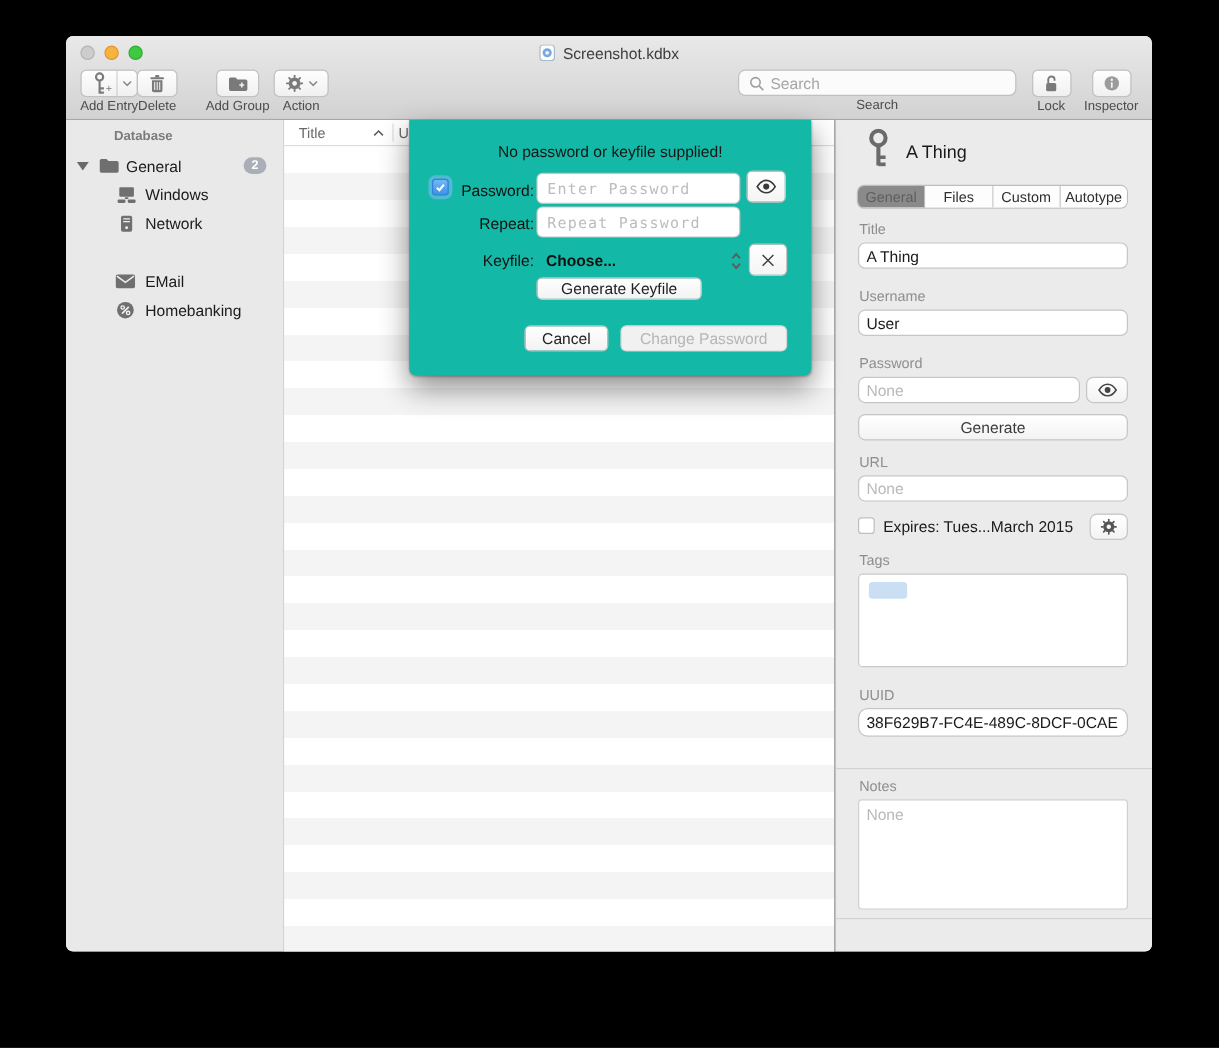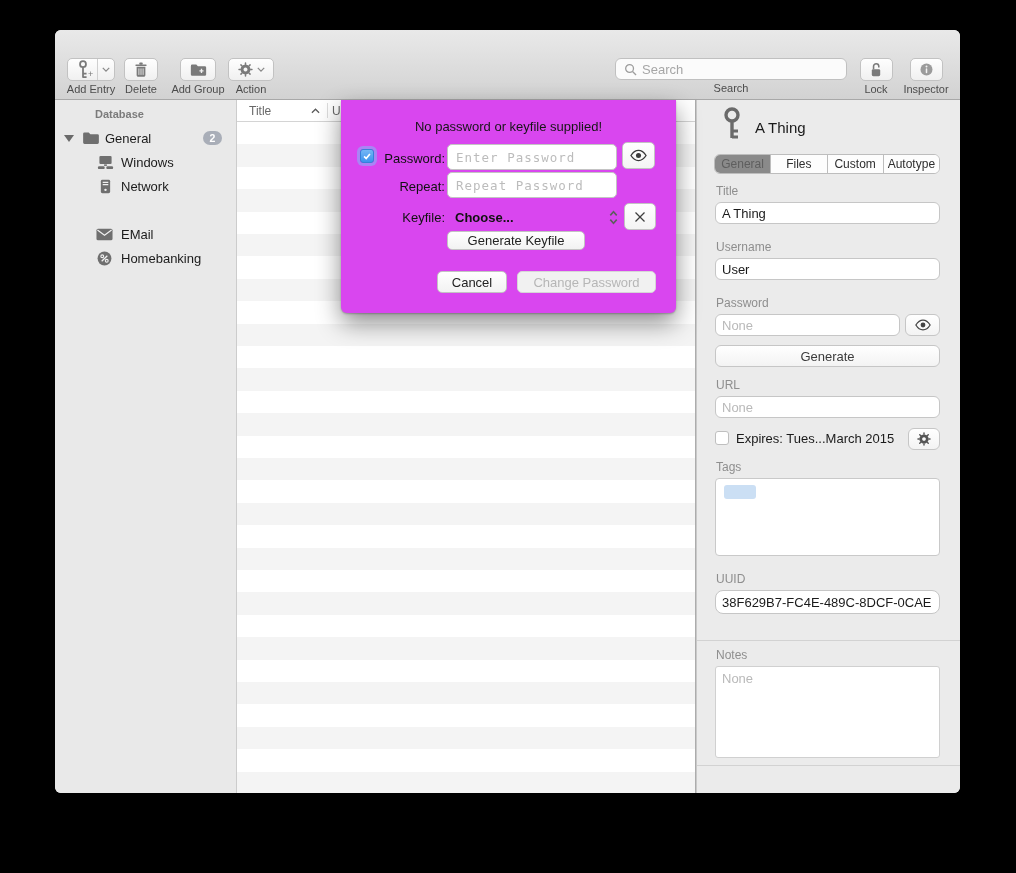--- a/index.html
+++ b/index.html
@@ -107,21 +107,21 @@
               border-radius:3px; background:#cbdff4; }
   .divider { position:absolute; left:0; width:100%; height:1px; background:#d2d2d2; }
   .notes-box { position:absolute; left:18px; top:566px; width:225px; height:92px;
                border:1px solid #d0d0d0; border-radius:3px; background:#fff; resize:none;
                font-family:"Liberation Sans", sans-serif; font-size:13px; color:#1a1a1a;
                padding:4px 6px; outline:none; }
   .notes-box::placeholder { color:#b9b9b9; }
 
   
   .sheet { position:absolute; left:286px; top:70px; width:335px; height:213px;
-           background:#d946ef; border-radius:0 0 6px 6px; z-index:10;
+           background:#14b8a6; border-radius:0 0 6px 6px; z-index:10;
            box-shadow:0 10px 24px rgba(0,0,0,.45), 0 1px 2px rgba(0,0,0,.25);
            font-size:13px; color:#111; }
   .sheet-msg { position:absolute; left:0; top:19px; width:100%; text-align:center;
                color:#161616; }
   .dlg-label { position:absolute; left:36px; width:68px; text-align:right; color:#111; }
   .dlg-field { position:absolute; left:106px; width:170px; height:26px;
                border:1px solid #c3c3c3; border-radius:5px; background:#fff; padding:0 8px;
                font-family:"DejaVu Sans Mono", monospace; font-size:12.5px;
                letter-spacing:1px; color:#222; outline:none; }
   .dlg-field::placeholder { color:#bcbcbc; }
@@ -137,20 +137,37 @@
   .dlg-btn.disabled { background:#f1f1f1; border-color:#d6d6d6; color:#b6b6b6; }
   svg { display:block; }
 </style>
 </head>
 <body>
 
 <div class="screen">
 <div class="window">
 
   <div class="chrome">
+    <div class="titlebar">
+      <div class="traffic">
+        <span class="tl tl-close"></span>
+        <span class="tl tl-min"></span>
+        <span class="tl tl-zoom"></span>
+      </div>
+      <div class="title-wrap">
+        <span class="proxy-icon">
+          <svg width="14" height="14" viewBox="0 0 14 14">
+                <rect x="1" y="0.5" width="12" height="13" rx="2.5" fill="#fdfdfd" stroke="#a9bccb"></rect>
+                <circle cx="7" cy="7" r="3.8" fill="#79a8dd"></circle>
+                <circle cx="7" cy="7" r="1.6" fill="#eef4fb"></circle>
+              </svg>
+        </span>
+        <span>Screenshot.kdbx</span>
+      </div>
+    </div>
 
     <div class="toolbar">
 
       <div class="tb-item" style="left:10px; width:52px;">
         <div class="tb-btn split" style="width:48px; padding:0;">
           <span class="seg main">
             <svg width="12" height="19" viewBox="0 0 20 32">
                   <circle cx="10" cy="7" r="5" fill="none" stroke="currentColor" stroke-width="3"></circle>
                   <line x1="10" y1="12" x2="10" y2="30" stroke="currentColor" stroke-width="3"></line>
                   <line x1="10" y1="23" x2="16" y2="23" stroke="currentColor" stroke-width="3"></line>
@@ -160,21 +177,21 @@
           </span>
           <span class="seg arrow">
             <svg width="8" height="5" viewBox="0 0 10 6">
                   <polyline points="1,1 5,5 9,1" fill="none" stroke="#8a8a8a" stroke-width="1.6"></polyline>
                 </svg>
           </span>
         </div>
         <span class="tb-label">Add Entry</span>
       </div>
 
-      <div class="tb-item" style="left:68px; width:36px;text-align:right;">
+      <div class="tb-item" style="left:58px; width:36px;text-align:right;">
         <div class="tb-btn" style="width:34px;">
           <span>
             <svg width="14" height="16" viewBox="0 0 16 18" fill="currentColor">
                   <rect x="6" y="0.5" width="4" height="2.4" rx="1"></rect>
                   <rect x="1.5" y="2.6" width="13" height="1.8" rx="0.9"></rect>
                   <path d="M3 5.4 h10 v9.6 a1.8 1.8 0 0 1 -1.8 1.8 h-6.4 a1.8 1.8 0 0 1 -1.8 -1.8 Z"></path>
                   <g stroke="#f1f1f1" stroke-width="1">
                     <line x1="5.6" y1="7.2" x2="5.6" y2="14.6"></line>
                     <line x1="8" y1="7.2" x2="8" y2="14.6"></line>
                     <line x1="10.4" y1="7.2" x2="10.4" y2="14.6"></line>

